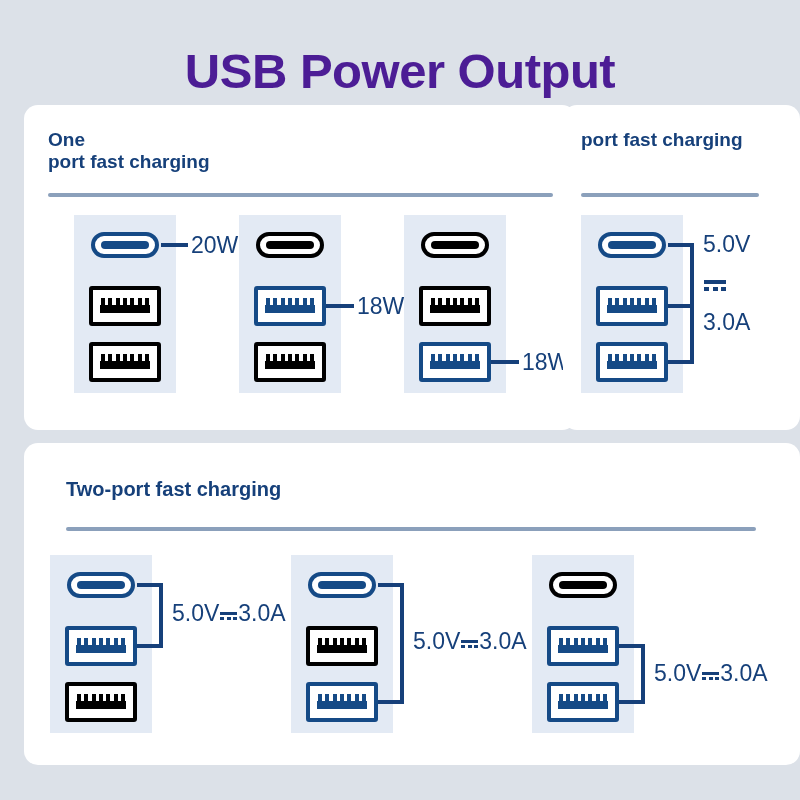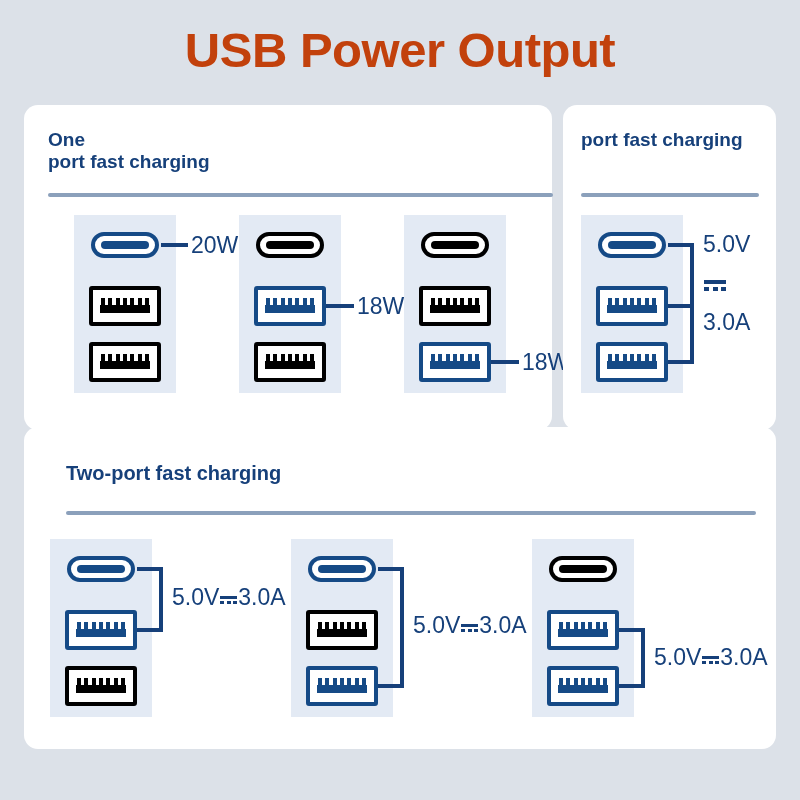--- a/index.html
+++ b/index.html
@@ -16,37 +16,38 @@
   .page {
     position: relative;
     width: 800px;
     height: 800px;
     box-sizing: border-box;
   }
 
   
   .page-title {
     text-align: center;
-    color: #c2410c;
+    color: #4c1d95;
     font-size: 49px;
     font-weight: bold;
     letter-spacing: -0.5px;
-    padding-top: 22px;
+    padding-top: 43px;
     line-height: 1.15;
   }
 
   
   .card {
     position: absolute;
     background: #ffffff;
     border-radius: 14px;
+    padding-left: 24px;
   }
   .card-one   { left: 24px;  top: 105px; width: 528px; height: 325px; }
   .card-three { left: 563px; top: 105px; width: 213px; height: 325px; }
-  .card-two   { left: 24px;  top: 427px; width: 752px; height: 322px; }
+  .card-two   { left: 24px;  top: 443px; width: 752px; height: 322px; }
 
   .card-head {
     color: #16407a;
     font-weight: bold;
     line-height: 1.18;
   }
   .card-one .card-head,
   .card-three .card-head { font-size: 19px; }
   .card-two .card-head   { font-size: 20px; }
 

